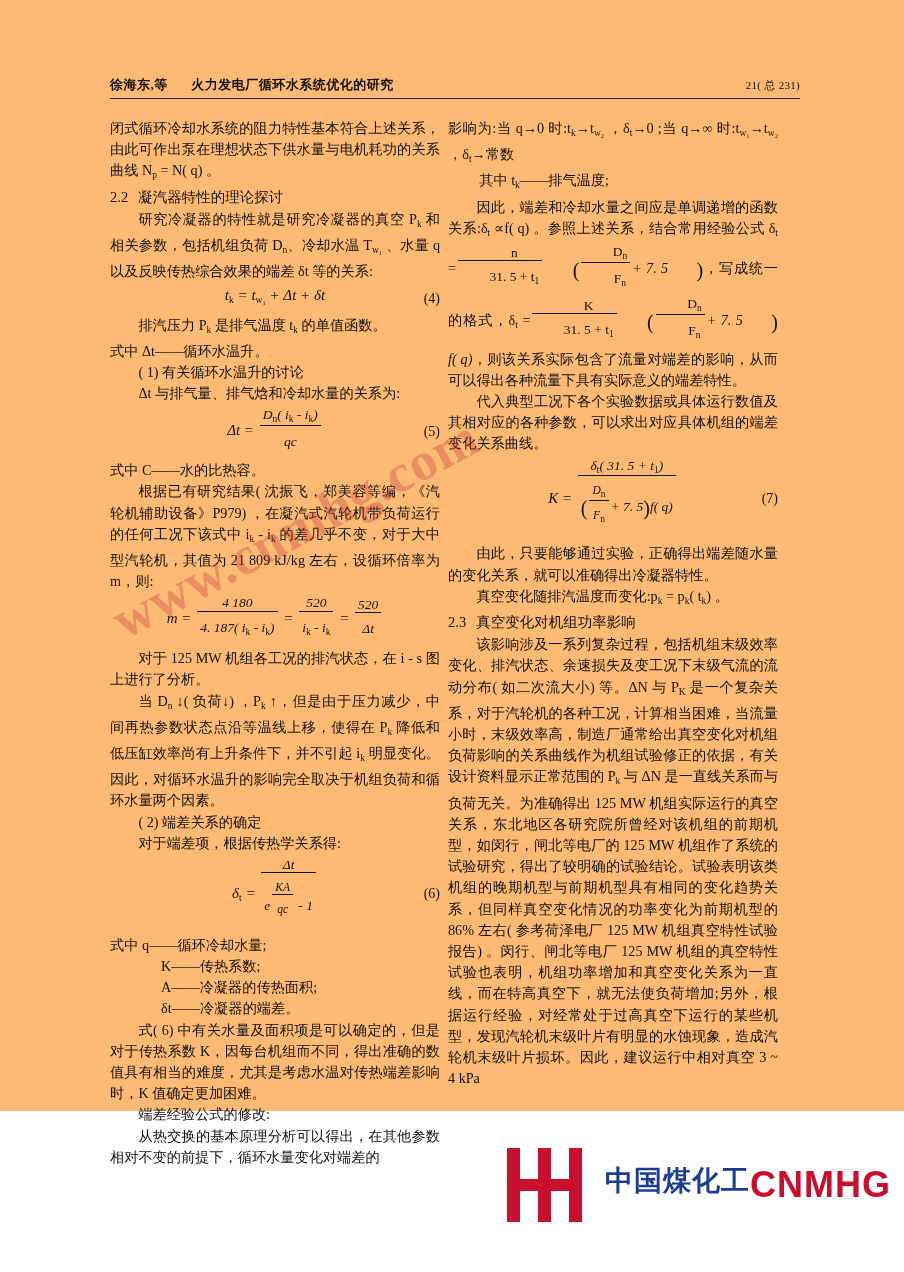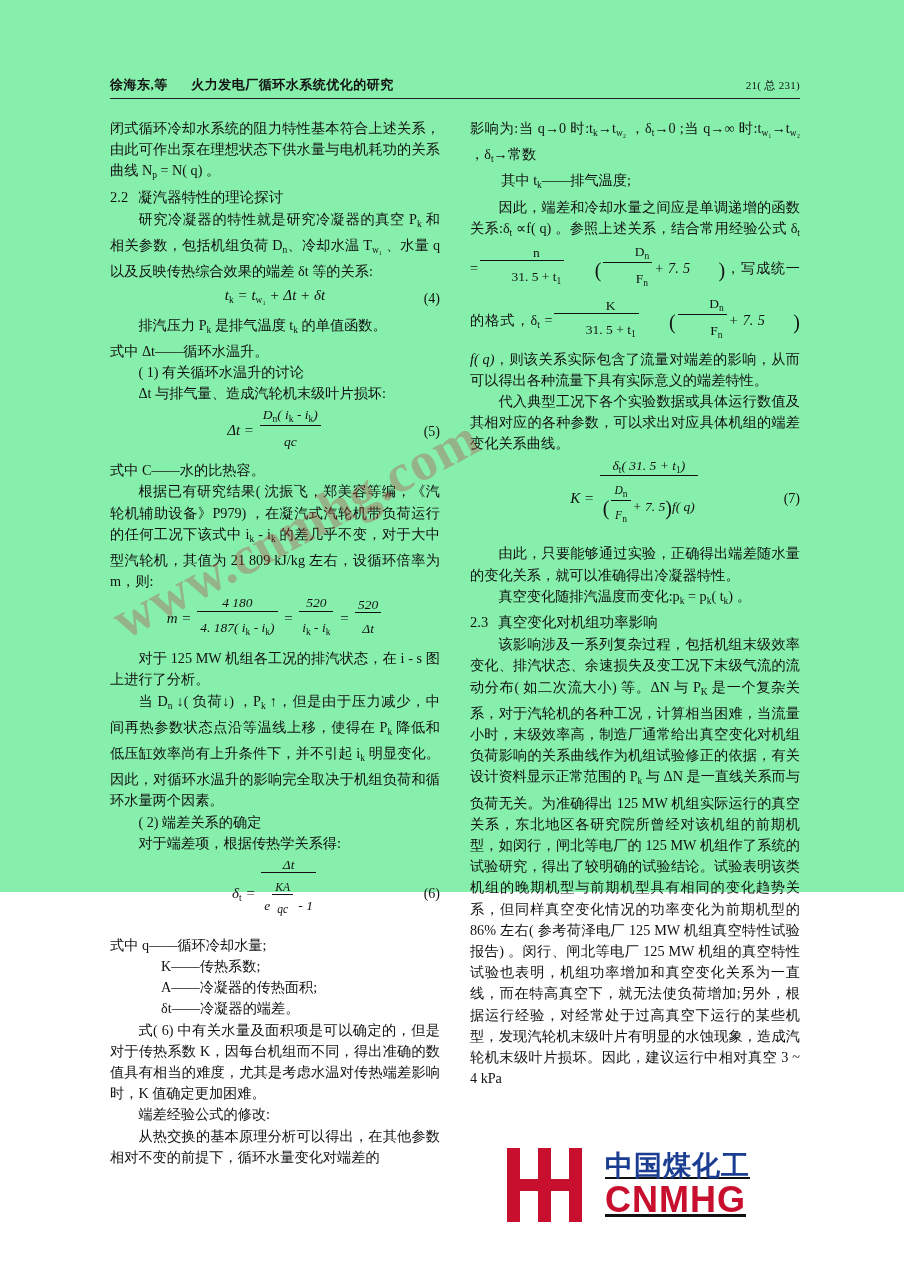--- a/index.html
+++ b/index.html
@@ -11,22 +11,22 @@
     width: 904px;
     height: 1272px;
     position: relative;
     font-family: "Liberation Serif", serif;
     color: #111;
     overflow: hidden;
   }
   .page {
     position: absolute;
     left: 0; top: 0;
-    width: 904px; height: 892px;
-    background: #86efac;
+    width: 904px; height: 1111px;
+    background: #fdba74;
   }
 
   
   .header {
     position: absolute;
     left: 110px; top: 76px;
     width: 690px;
     display: flex;
     align-items: baseline;
     justify-content: space-between;
@@ -51,21 +51,21 @@
   
   .col {
     position: absolute;
     top: 118px;
     width: 330px;
     font-size: 14.2px;
     line-height: 21.2px;
     text-align: justify;
   }
   .col.left  { left: 110px; }
-  .col.right { left: 470px; }
+  .col.right { left: 448px; }
 
   p { margin: 0; }
   .ind { text-indent: 2em; }
   .sec {
     font-weight: normal;
     margin-top: 0;
     margin-bottom: 1px;
     font-size: 14.5px;
   }
   .sec .num { margin-right: 10px; }
@@ -167,24 +167,22 @@
   .logo-mark .bar {
     position: absolute;
     background: #c8102e;
   }
   .logo-mark .b1 { left: 2px;  top: 0;   width: 13px; height: 74px; }
   .logo-mark .b2 { left: 33px; top: 0;   width: 13px; height: 74px; }
   .logo-mark .b3 { left: 64px; top: 0;   width: 13px; height: 74px; }
   .logo-mark .b4 { left: 2px;  top: 31px; width: 75px; height: 12px; }
   .logo-text {
     display: flex;
-    flex-direction: column;
     justify-content: space-between;
     line-height: 1.05;
-    text-decoration: underline;
   }
   .logo-cn {
     font-size: 28px;
     font-weight: bold;
     color: #1b3d91;
     font-family: "Liberation Sans", sans-serif;
     letter-spacing: 1px;
   }
   .logo-en {
     font-size: 36px;
@@ -223,21 +221,21 @@
       <span class="body">t<sub>k</sub> = t<sub>w₁</sub> + Δ<span>t</span> + δ<span>t</span></span>
       <span class="tag">(4)</span>
     </div>
 
     <p class="ind"><span>排汽压力 P</span><sub>k</sub><span> 是排气温度 t</span><sub>k</sub><span> 的单值函数。</span></p>
 
     <p>式中  Δt——循环水温升。</p>
 
     <p class="listline">( 1) 有关循环水温升的讨论</p>
 
-    <p class="listline">Δt 与排气量、造成汽轮机末级叶片损坏:</p>
+    <p class="listline">Δt 与排气量、排气焓和冷却水量的关系为:</p>
 
     <div class="eq">
       <span class="body">Δ<span>t</span> =
         <span class="frac"><span class="n">D<sub>n</sub>( i<sub>k</sub> - i<sub>k</sub>)</span><span class="d">qc</span></span>
       </span>
       <span class="tag">(5)</span>
     </div>
 
     <p>式中  C——水的比热容。</p>
 

